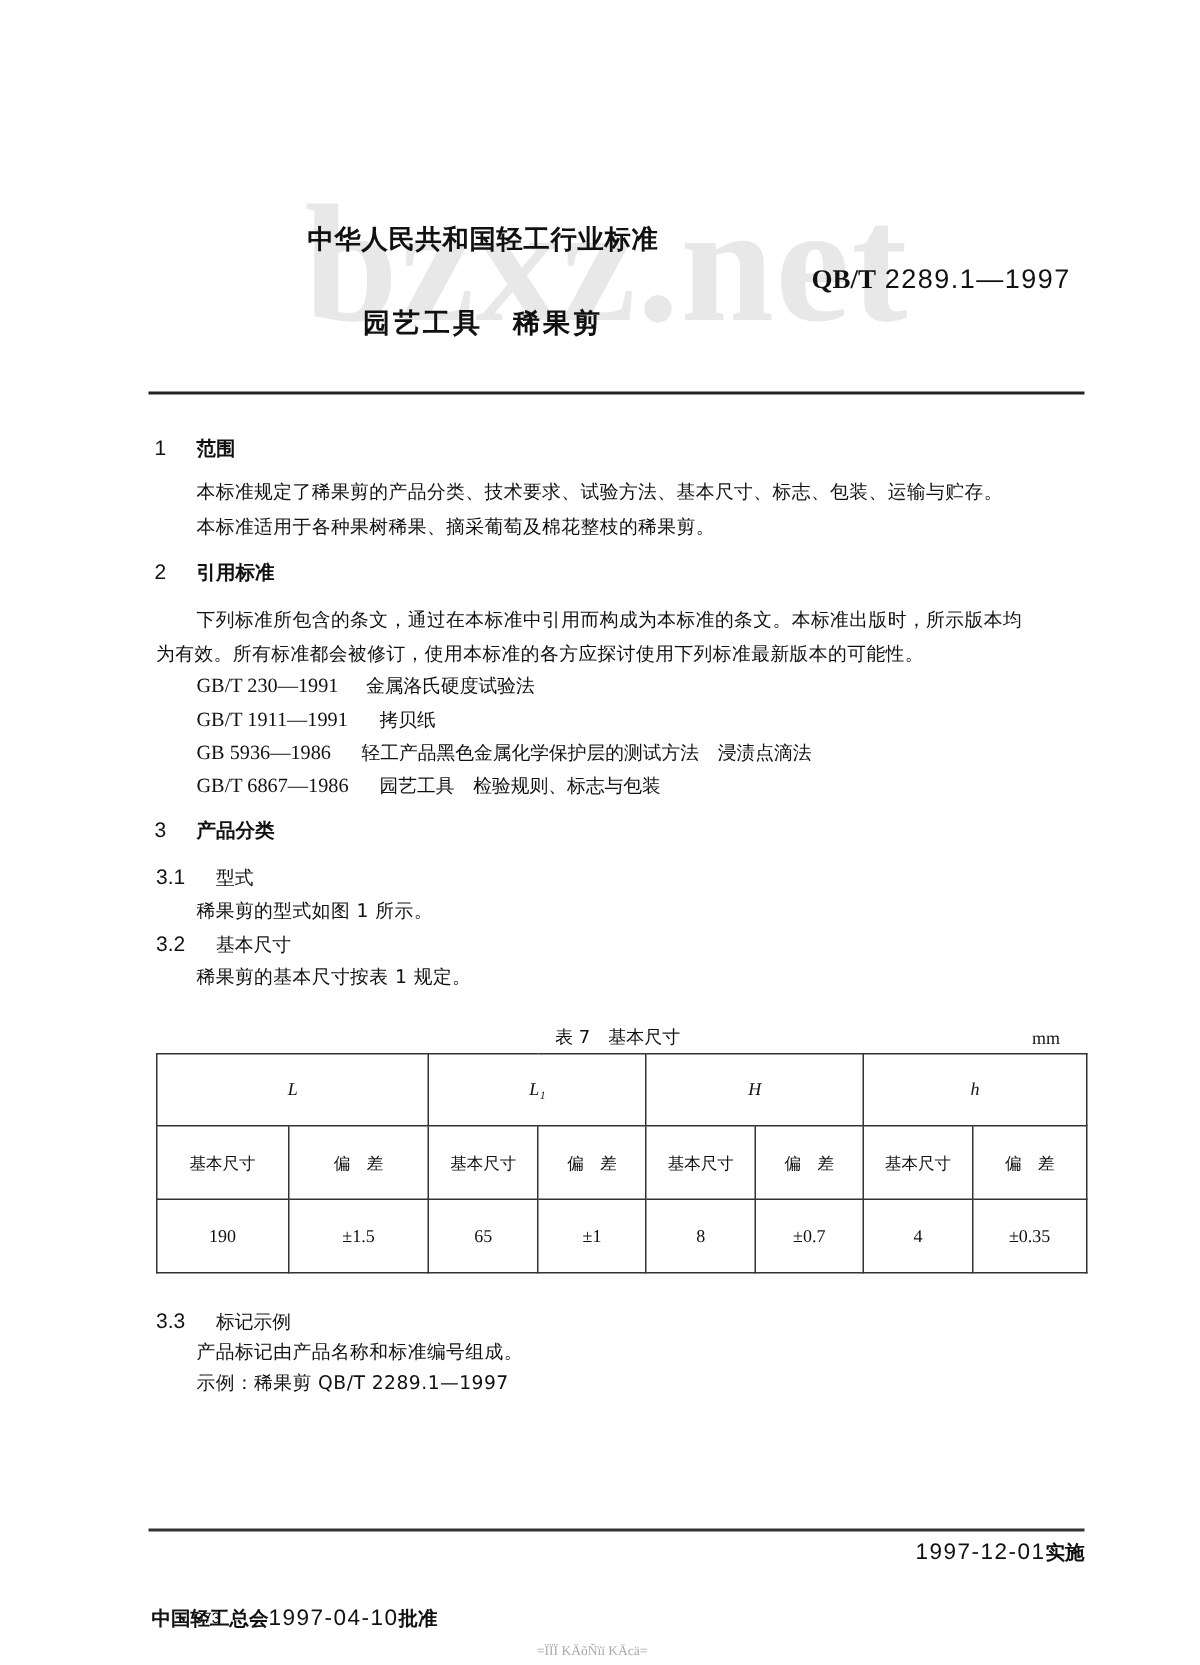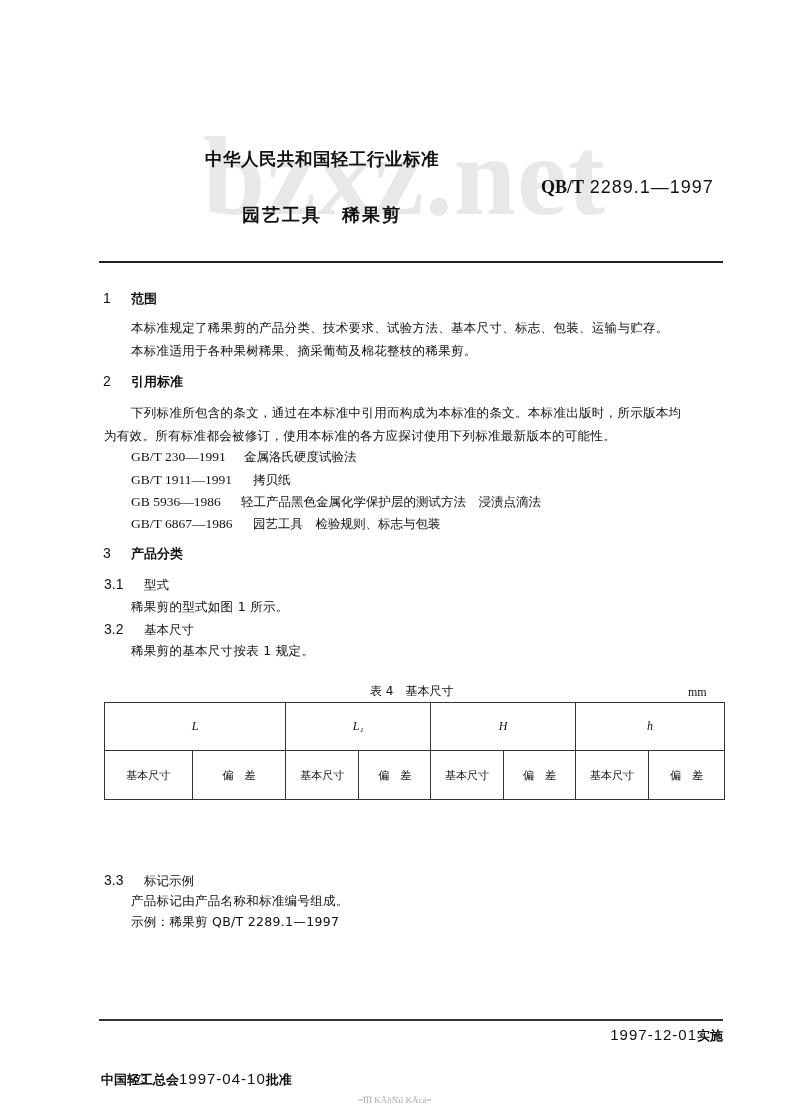--- a/index.html
+++ b/index.html
@@ -80,39 +80,49 @@
 </div>
 <div class="abs h2" style="left:104px; top:576px;">
   <span class="num">3.1</span><span>型式</span>
 </div>
 <div class="abs p" style="left:131px; top:599px;">稀果剪的型式如图 1 所示。</div>
 <div class="abs h2" style="left:104px; top:621px;">
   <span class="num">3.2</span><span>基本尺寸</span>
 </div>
 <div class="abs p" style="left:131px; top:643px;">稀果剪的基本尺寸按表 1 规定。</div>
 
-<div class="abs caption">表 4　基本尺寸</div>
+<div class="abs caption">表 7　基本尺寸</div>
 <div class="abs unit">mm</div>
 <table class="std">
   <tbody>
       <tr class="r1">
     <td colspan="2" style="width:182px;">L</td>
     <td colspan="2" style="width:145px;">L₁</td>
     <td colspan="2" style="width:145px;">H</td>
     <td colspan="2" style="width:149px;">h</td>
   </tr>
   <tr class="r2">
     <td style="width:88px;">基本尺寸</td>
     <td style="width:94px;">偏　差</td>
     <td style="width:73px;">基本尺寸</td>
     <td style="width:72px;">偏　差</td>
     <td style="width:73px;">基本尺寸</td>
     <td style="width:72px;">偏　差</td>
     <td style="width:73px;">基本尺寸</td>
     <td style="width:76px;">偏　差</td>
+  </tr>
+  <tr class="r3">
+    <td>190</td>
+    <td>±1.5</td>
+    <td>65</td>
+    <td>±1</td>
+    <td>8</td>
+    <td>±0.7</td>
+    <td>4</td>
+    <td>±0.35</td>
   </tr>
 </tbody>
   </table>
 
 <div class="abs h2" style="left:104px; top:872px;">
   <span class="num">3.3</span><span>标记示例</span>
 </div>
 <div class="abs p" style="left:131px; top:893px;">产品标记由产品名称和标准编号组成。</div>
 <div class="abs p" style="left:131px; top:914px;">示例：稀果剪 QB/T 2289.1—1997</div>
 

